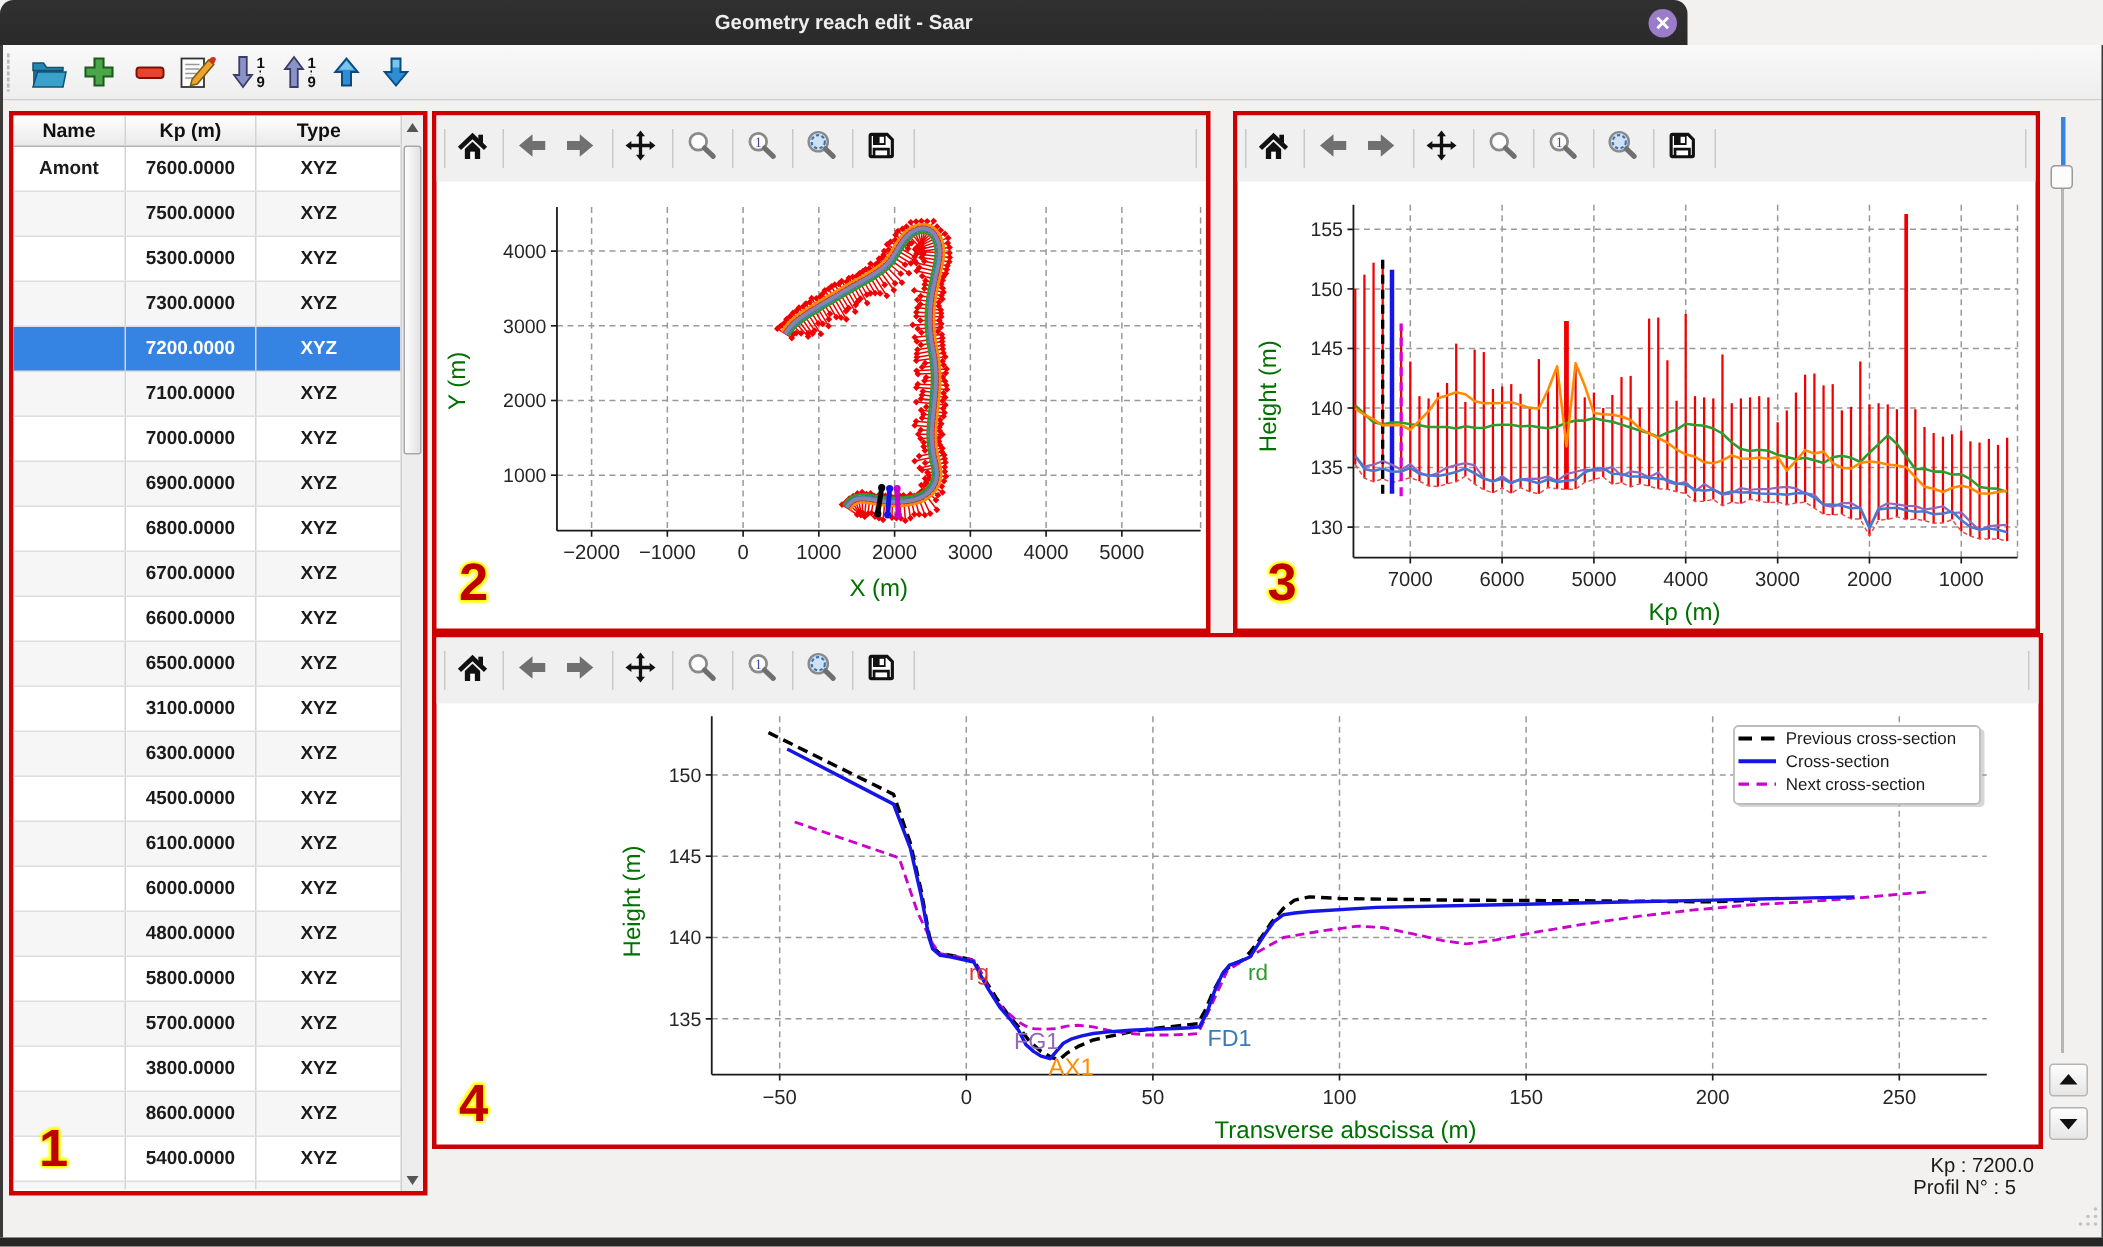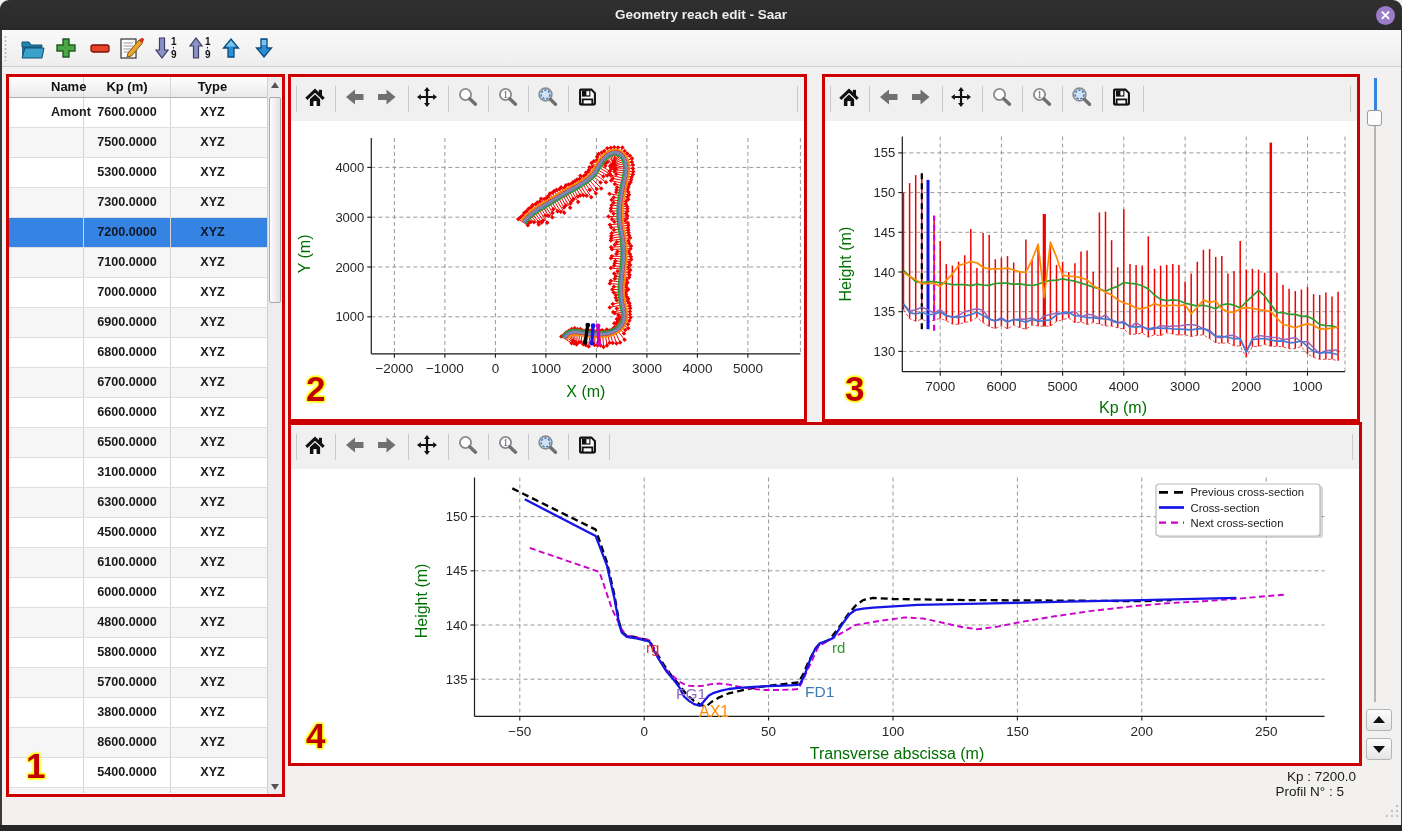--- a/index.html
+++ b/index.html
@@ -1,36 +1,36 @@
 <!DOCTYPE html>
 <html><head><meta charset="utf-8"><style>
 * { margin:0; padding:0; box-sizing:border-box; }
 html,body { width:1402px; height:831px; overflow:hidden;
   font-family:"Liberation Sans", sans-serif; background:#f2f1f0; }
 .abs { position:absolute; }
-#titlebar { position:absolute; left:0; top:0; width:1402px; height:30px;
+#titlebar { position:absolute; left:0; top:0; width:1125px; height:30px;
   background:linear-gradient(#303030,#2a2a2a); border-radius:9px 9px 0 0;
   color:#eee; font-weight:bold; font-size:13.5px; text-align:center; line-height:30px; }
 #closebtn { position:absolute; right:7px; top:5.5px; width:19px; height:19px;
   border-radius:50%; background:#9a7cc8; color:#fff; font-size:13px; line-height:19px;
   text-align:center; font-weight:bold; }
 #apptoolbar { position:absolute; left:0; top:30px; width:1402px; height:37px;
   background:linear-gradient(#f9f9f9,#eeeeee); border-bottom:1px solid #cfcfcf; }
 #content { position:absolute; left:1px; top:67px; width:1400px; height:758px; background:#f2f1f0; }
 #bottombar { position:absolute; left:0; top:825px; width:1402px; height:6px; background:#262626; }
 .sideedge { position:absolute; top:30px; width:1.5px; height:795px; background:#3a3a3a; }
 .redpanel { position:absolute; border:3px solid #cc0000; background:#fff; }
 .thead { display:flex; height:21px; line-height:20px; font-weight:bold; font-size:13px;
   background:linear-gradient(#ffffff,#e9e9e9); border-bottom:1px solid #b0b0b0; color:#111; }
 .trow { display:flex; height:30px; line-height:29px; font-size:12.6px; color:#1b1b1b;
   border-bottom:1px solid #dedede;font-weight:bold; }
 .trow.even { background:#fff; }
 .trow.odd { background:#f6f6f6; }
-.trow.sel { background:#3584e4; color:#0f172a; }
-.c1 { width:75px; border-right:1px solid #d4d4d4;padding-left:42px; }
+.trow.sel { background:#3584e4; color:#ffffff; }
+.c1 { width:75px; text-align:center; border-right:1px solid #d4d4d4; }
 .c2 { width:87px; text-align:center; border-right:1px solid #d4d4d4; }
 .c3 { width:83px; text-align:center; }
 .numlabel { position:absolute; font-size:35px; font-weight:bold; color:#c00000;
   text-shadow:0 0 1px #ffff00, 0 0 2px #ffff00, 0 0 3px #ffff00, 1px 1px 2px #ffff00,
   -1px -1px 2px #ffff00, 1px -1px 2px #ffff00, -1px 1px 2px #ffff00; z-index:30; }
 .scrollbtn { position:absolute; width:26px; height:22px;
   background:linear-gradient(#fdfdfd,#e6e6e6); border:1px solid #b4b4b4; border-radius:3px; }
 .tri-up { width:0; height:0; border-left:6px solid transparent; border-right:6px solid transparent;
   border-bottom:7px solid #111; margin:6px auto 0; }
 .tri-dn { width:0; height:0; border-left:6px solid transparent; border-right:6px solid transparent;

